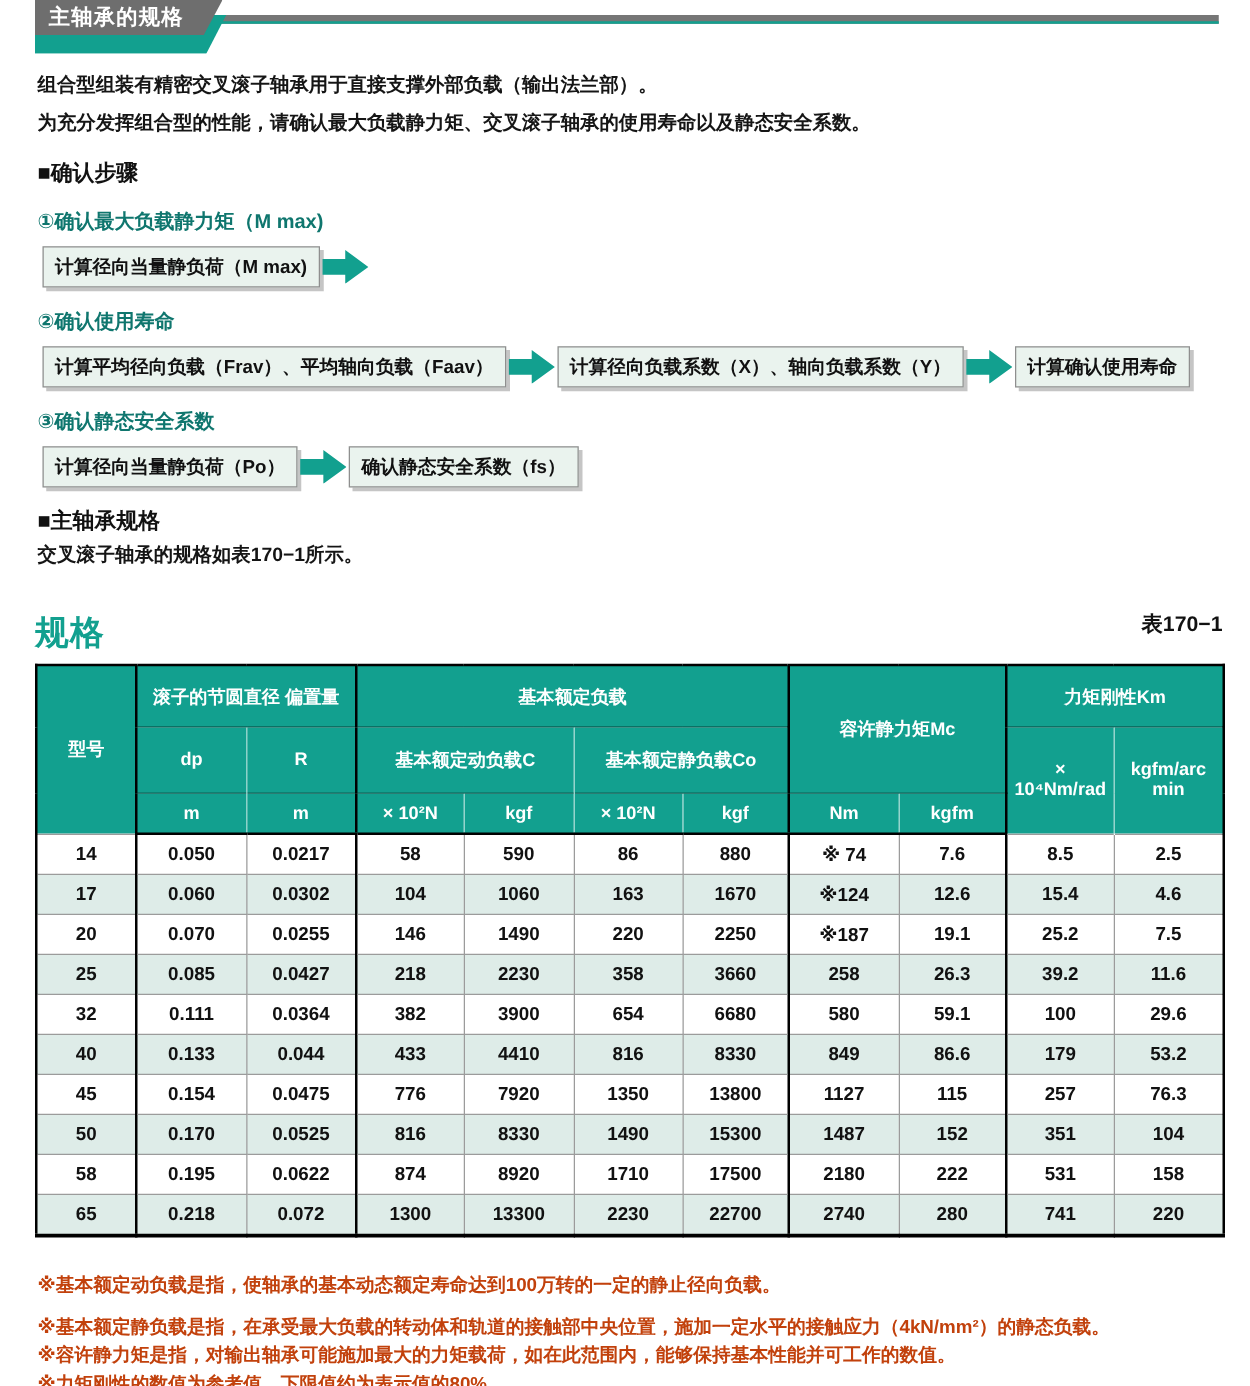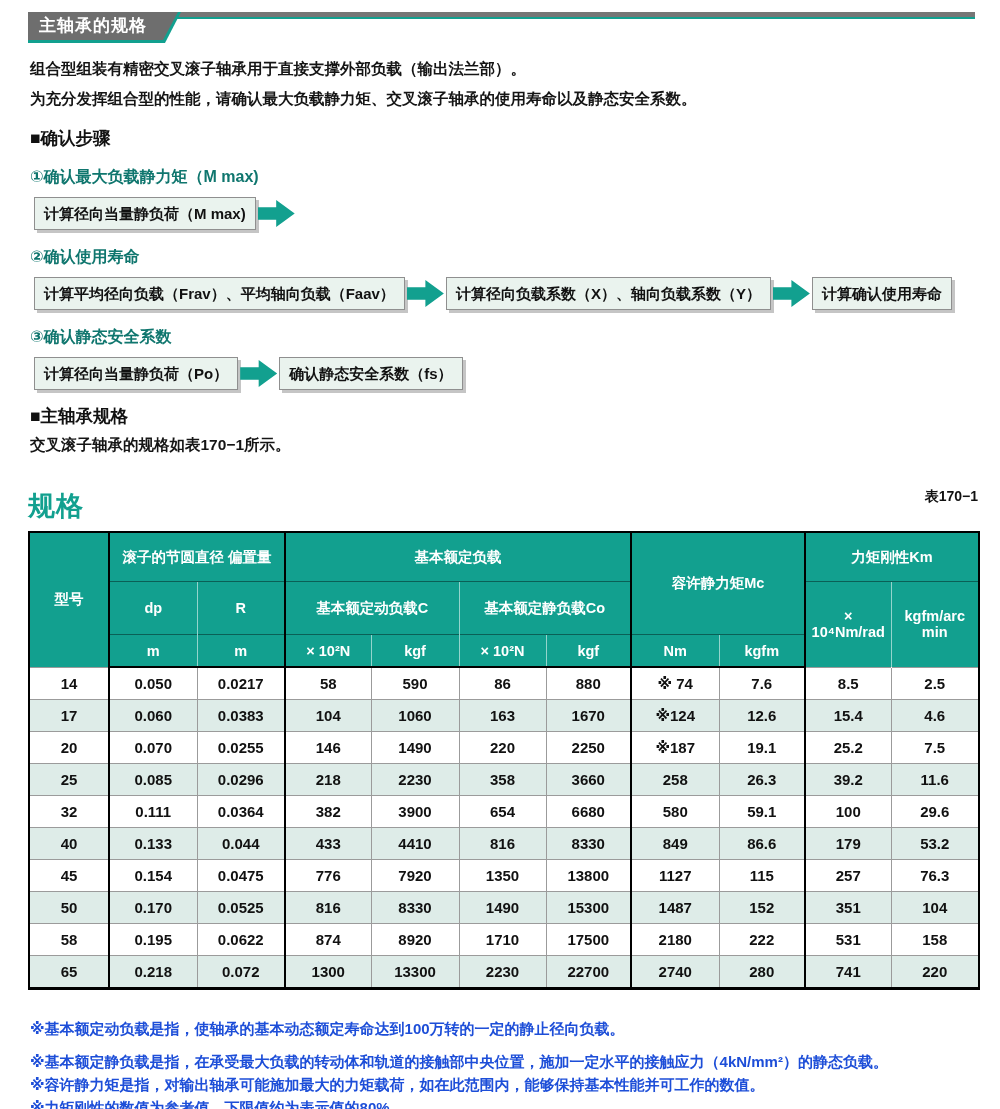--- a/index.html
+++ b/index.html
@@ -16,21 +16,21 @@
     position:absolute; left:28px; right:25px; top:12px;
     height:5px; background:#767676;
     border-bottom:2px solid #12A08F;
   }
   .tab-accent {
     position:absolute; left:28px; top:12px;
     width:153px; height:31px; background:#12A08F;
     clip-path:polygon(0 0,100% 0,calc(100% - 16px) 100%,0 100%);
   }
   .tab {
-    position:absolute; left:28px; top:12px;
+    position:absolute; left:28px; top:0;
     width:150px; height:28px; background:#6E6E6E;
     clip-path:polygon(0 0,100% 0,calc(100% - 15px) 100%,0 100%);
     color:#fff; font-size:17px; font-weight:bold;
     line-height:28px; padding-left:11px; box-sizing:border-box;
     letter-spacing:1px;
   }
   
   .content { padding-top:52px; }
   p.intro {
     margin:4px 30px 0 30px;
@@ -57,21 +57,21 @@
     width:37px; height:27px; flex:none;
     background:#12A08F; margin:0 2px;
     clip-path:polygon(0 27%,50% 27%,50% 0,100% 50%,50% 100%,50% 73%,0 73%);
   }
   
   .spec-head {
     display:flex; justify-content:space-between; align-items:flex-start;
     margin:30px 22px 7px 28px;
   }
   .spec-title { color:#12A08F; font-size:27px; font-weight:bold; letter-spacing:1px; }
-  .table-ref { font-size:14px; font-weight:bold; color:#111; padding-bottom:2px; }
+  .table-ref { font-size:17px; font-weight:bold; color:#111; padding-bottom:2px; }
   table.spec {
     margin-left:28px;
     width:950px; table-layout:fixed;
     border-collapse:collapse;
     border:2px solid #000;
     border-bottom-width:3px;
   }
   table.spec thead th {
     background:#12A08F; color:#ffffff;
     font-size:14.5px; font-weight:bold;
@@ -87,21 +87,21 @@
     border:1px solid #9b9b9b;
     height:29px; text-align:center;
     font-size:15px; font-weight:bold; color:#111;
     background:#ffffff;
   }
   table.spec tbody tr:nth-child(even) td { background:#DEECE8; }
   .bl2 { border-left:2px solid #000 !important; }
   
   .notes { margin:27px 20px 0 30px; }
   .note {
-    color:#1d4ed8; font-size:15px; font-weight:600; line-height:23px;
+    color:#c2410c; font-size:15px; font-weight:600; line-height:23px;
   }
   .note.gap { margin-bottom:10px; }
 </style>
 </head>
 <body>
 
 <div class="page">
 
   <div class="rule"></div>
   <div class="tab-accent"></div>
@@ -197,21 +197,21 @@
             <td>86</td>
             <td>880</td>
             <td class="bl2">※ 74</td>
             <td>7.6</td>
             <td class="bl2">8.5</td>
             <td>2.5</td>
           </tr>
           <tr>
             <td>17</td>
             <td class="bl2">0.060</td>
-            <td>0.0383</td>
+            <td>0.0302</td>
             <td class="bl2">104</td>
             <td>1060</td>
             <td>163</td>
             <td>1670</td>
             <td class="bl2">※124</td>
             <td>12.6</td>
             <td class="bl2">15.4</td>
             <td>4.6</td>
           </tr>
           <tr>
@@ -223,21 +223,21 @@
             <td>220</td>
             <td>2250</td>
             <td class="bl2">※187</td>
             <td>19.1</td>
             <td class="bl2">25.2</td>
             <td>7.5</td>
           </tr>
           <tr>
             <td>25</td>
             <td class="bl2">0.085</td>
-            <td>0.0296</td>
+            <td>0.0427</td>
             <td class="bl2">218</td>
             <td>2230</td>
             <td>358</td>
             <td>3660</td>
             <td class="bl2">258</td>
             <td>26.3</td>
             <td class="bl2">39.2</td>
             <td>11.6</td>
           </tr>
           <tr>

